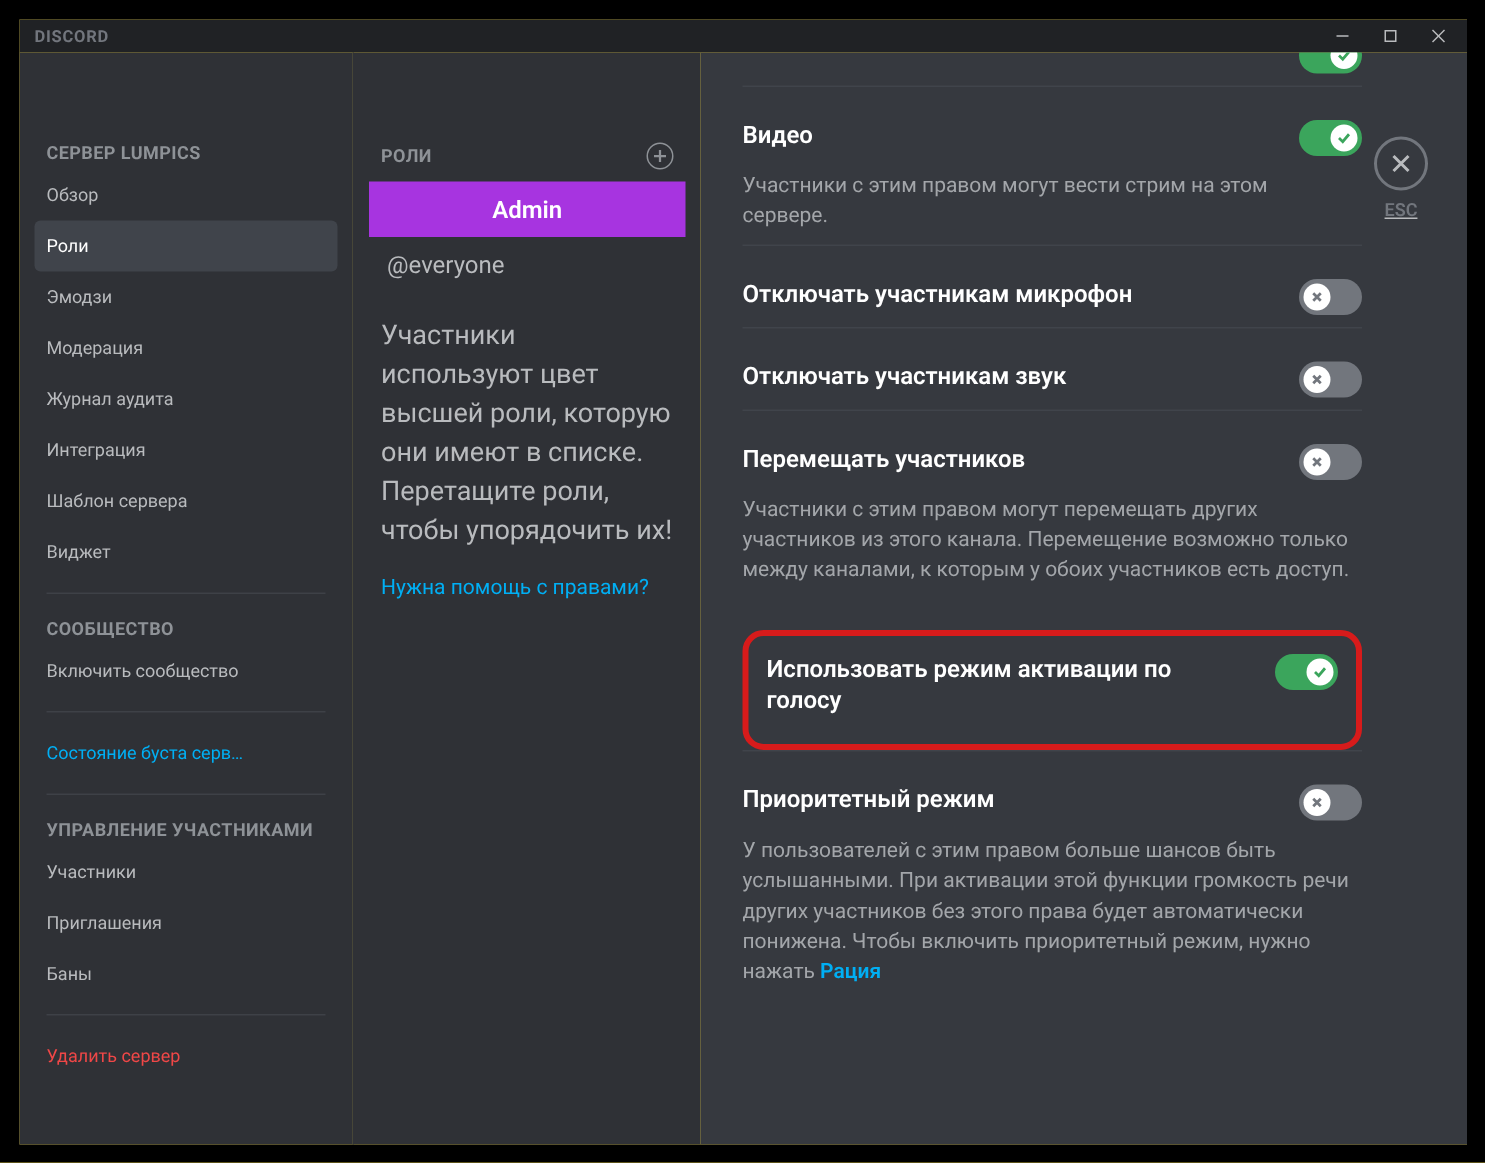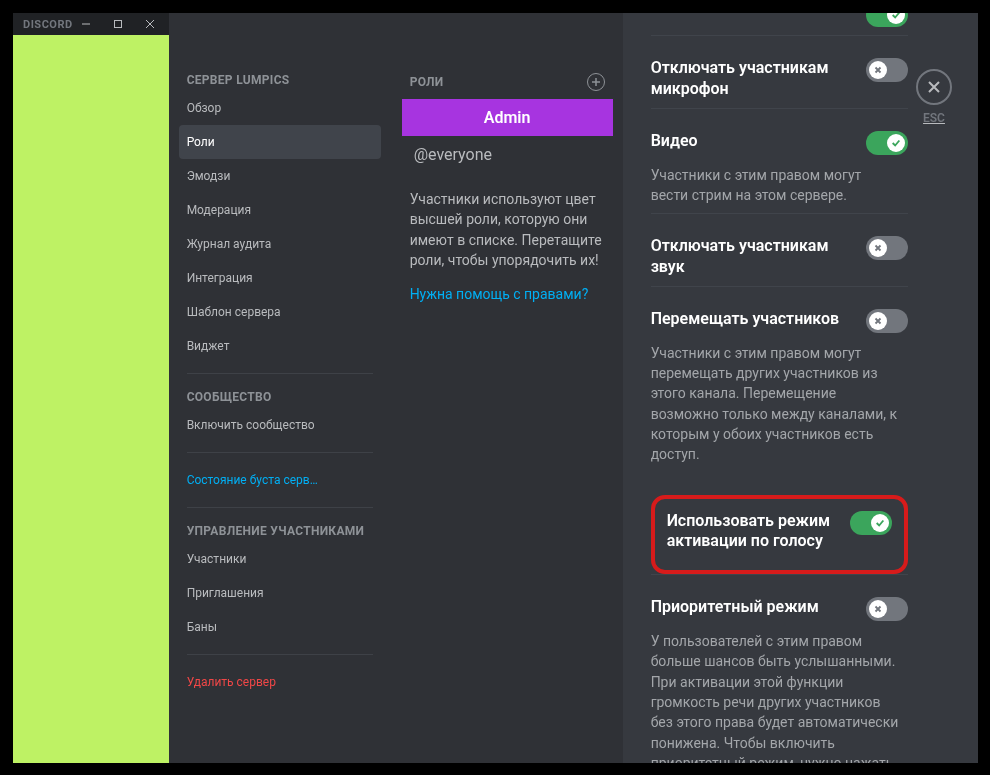--- a/index.html
+++ b/index.html
@@ -11,23 +11,23 @@
   }
   .outer {
     width: 990px; height: 775px;
     background: #000;
     padding-bottom: 10px;
     position: relative;
   }
   .window {
     position: absolute;
     left: 13px; top: 13px; right: 12px; bottom: 12px;
-    background: #bef264;
+    background: #fde047;
     display: flex;
-    flex-direction: row;
+    flex-direction: column;
   }
   .titlebar {
     height: 22px;
     display: flex;
     align-items: center;
     justify-content: space-between;
     padding: 0 6px 0 10px;
     background: #202225;
   }
   .titlebar .app-title {
@@ -103,21 +103,21 @@
   .role-item {
     padding: 9px 12px;
     font-size: 16px;
     font-weight: 600;
     color:#fff;
     cursor:pointer;
   }
   .role-item.admin { background:#a734e0;text-align:center; }
   .role-item.everyone { color:#b9bbbe; font-weight:400; }
   .roles-hint {
-    font-size: 14px;
+    font-size: 18px;
     color:#b9bbbe;
     line-height: 1.45;
     padding: 16px 8px 10px 8px;
   }
   .roles-help {
     color:#00aff4;
     font-size: 14px;
     padding: 6px 8px;
     cursor:pointer;
   }
@@ -285,43 +285,43 @@
                     <svg width="10" height="10" viewBox="0 0 12 12" fill="none">
                       <path d="M2 6 L5 9 L10 3" stroke-width="2.2"></path>
                     </svg>
                   </div>
               </div>
             </div>
           </div>
 
           <div class="perm">
             <div class="perm-row">
+              <div class="perm-title">Видео</div>
+              <div class="toggle on">
+                <div class="knob">
+                    <svg width="10" height="10" viewBox="0 0 12 12" fill="none">
+                      <path d="M2 6 L5 9 L10 3" stroke-width="2.2"></path>
+                    </svg>
+                  </div>
+              </div>
+            </div>
+            <div class="perm-desc">Участники с этим правом могут вести стрим на этом сервере.</div>
+          </div>
+
+          <div class="perm">
+            <div class="perm-row">
               <div class="perm-title">Отключать участникам микрофон</div>
               <div class="toggle off">
                 <div class="knob">
                     <svg width="10" height="10" viewBox="0 0 12 12" fill="none">
                       <path d="M3 3 L9 9 M9 3 L3 9" stroke-width="2.2"></path>
                     </svg>
                   </div>
               </div>
             </div>
-          </div>
-
-          <div class="perm">
-            <div class="perm-row">
-              <div class="perm-title">Видео</div>
-              <div class="toggle on">
-                <div class="knob">
-                    <svg width="10" height="10" viewBox="0 0 12 12" fill="none">
-                      <path d="M2 6 L5 9 L10 3" stroke-width="2.2"></path>
-                    </svg>
-                  </div>
-              </div>
-            </div>
-            <div class="perm-desc">Участники с этим правом могут вести стрим на этом сервере.</div>
           </div>
 
           <div class="perm">
             <div class="perm-row">
               <div class="perm-title">Отключать участникам звук</div>
               <div class="toggle off">
                 <div class="knob">
                     <svg width="10" height="10" viewBox="0 0 12 12" fill="none">
                       <path d="M3 3 L9 9 M9 3 L3 9" stroke-width="2.2"></path>
                     </svg>

